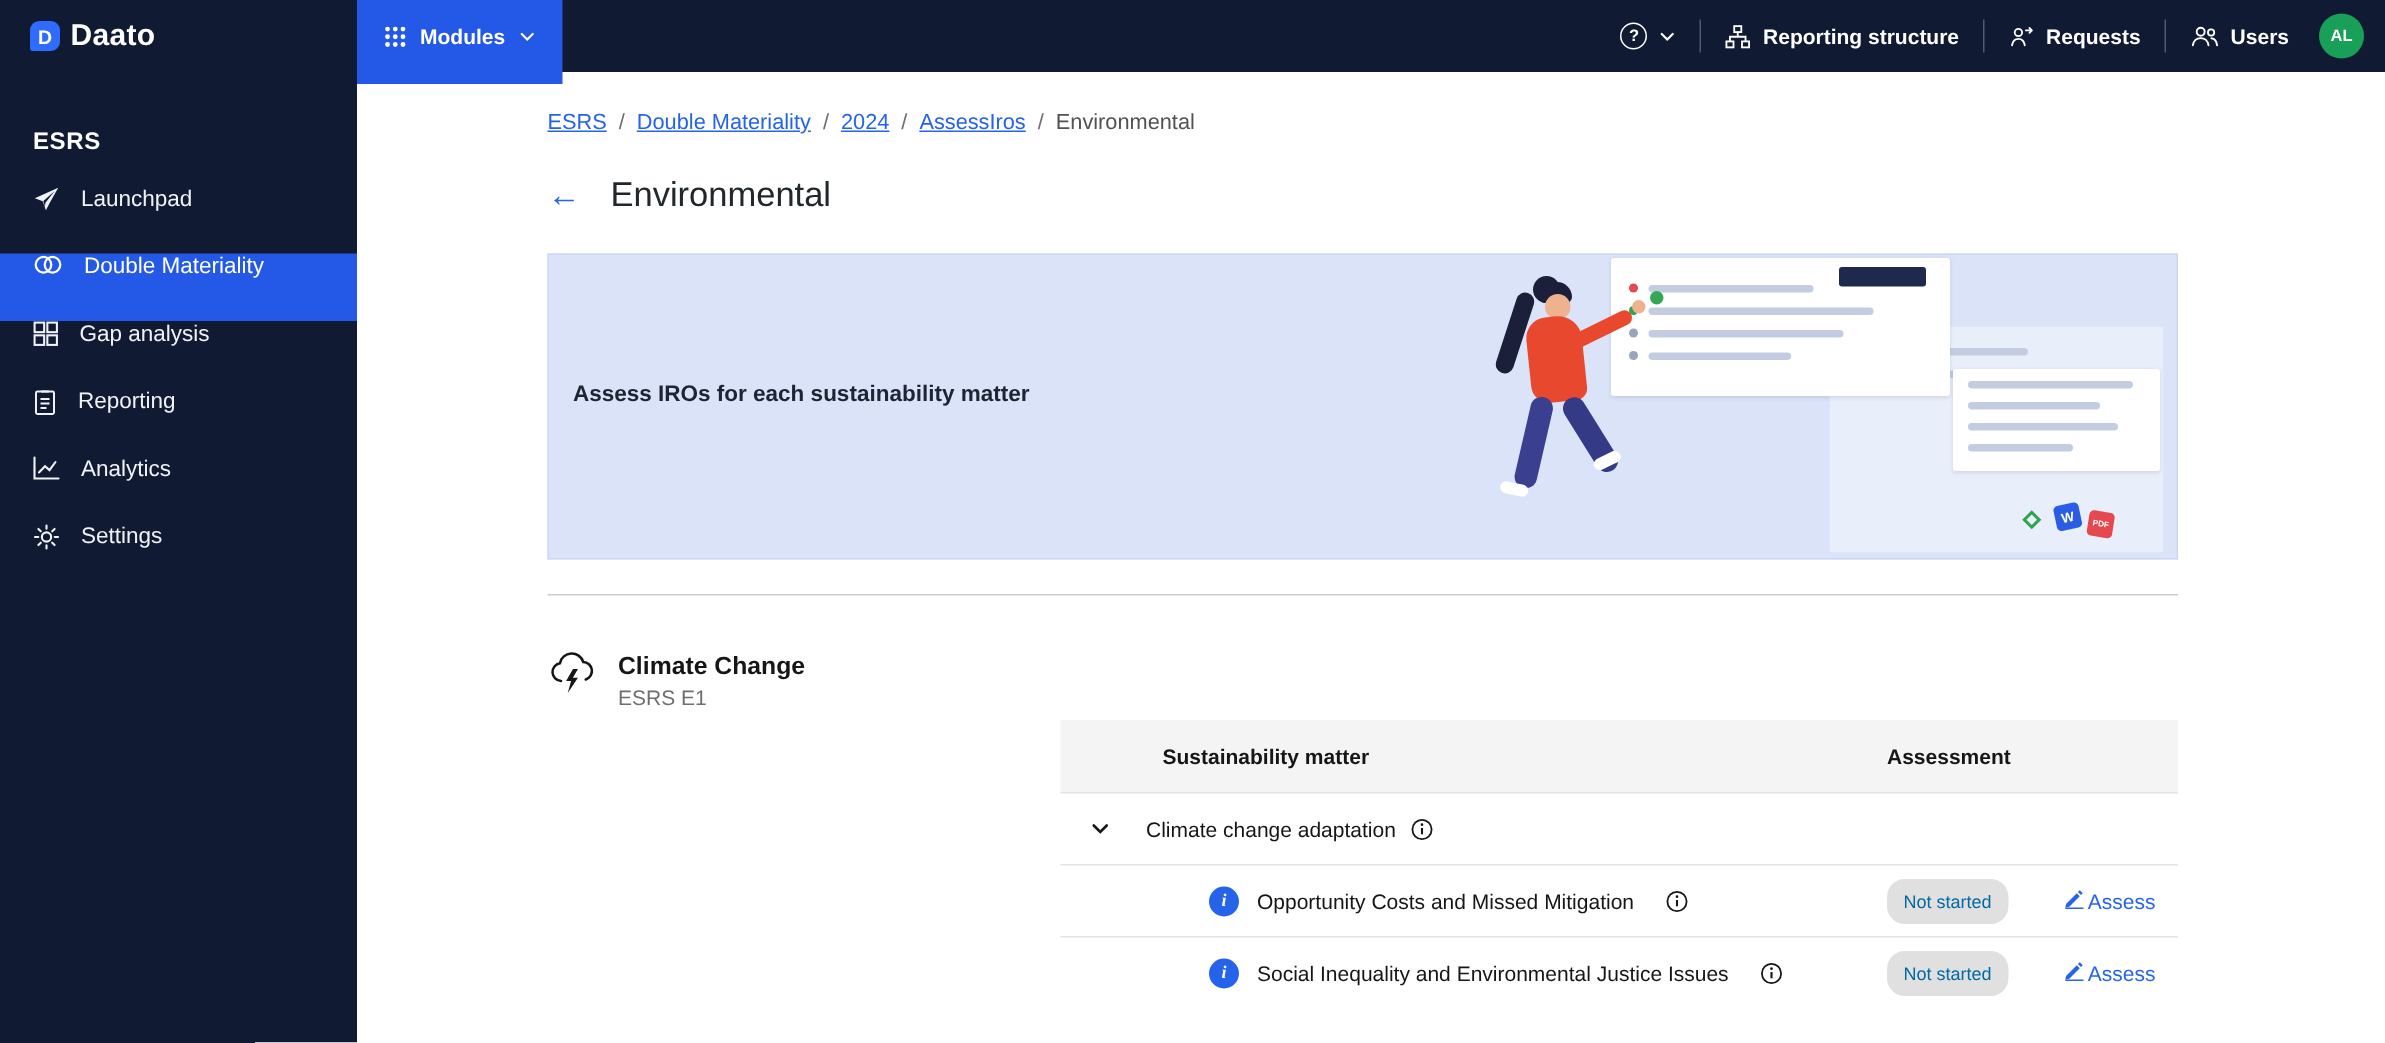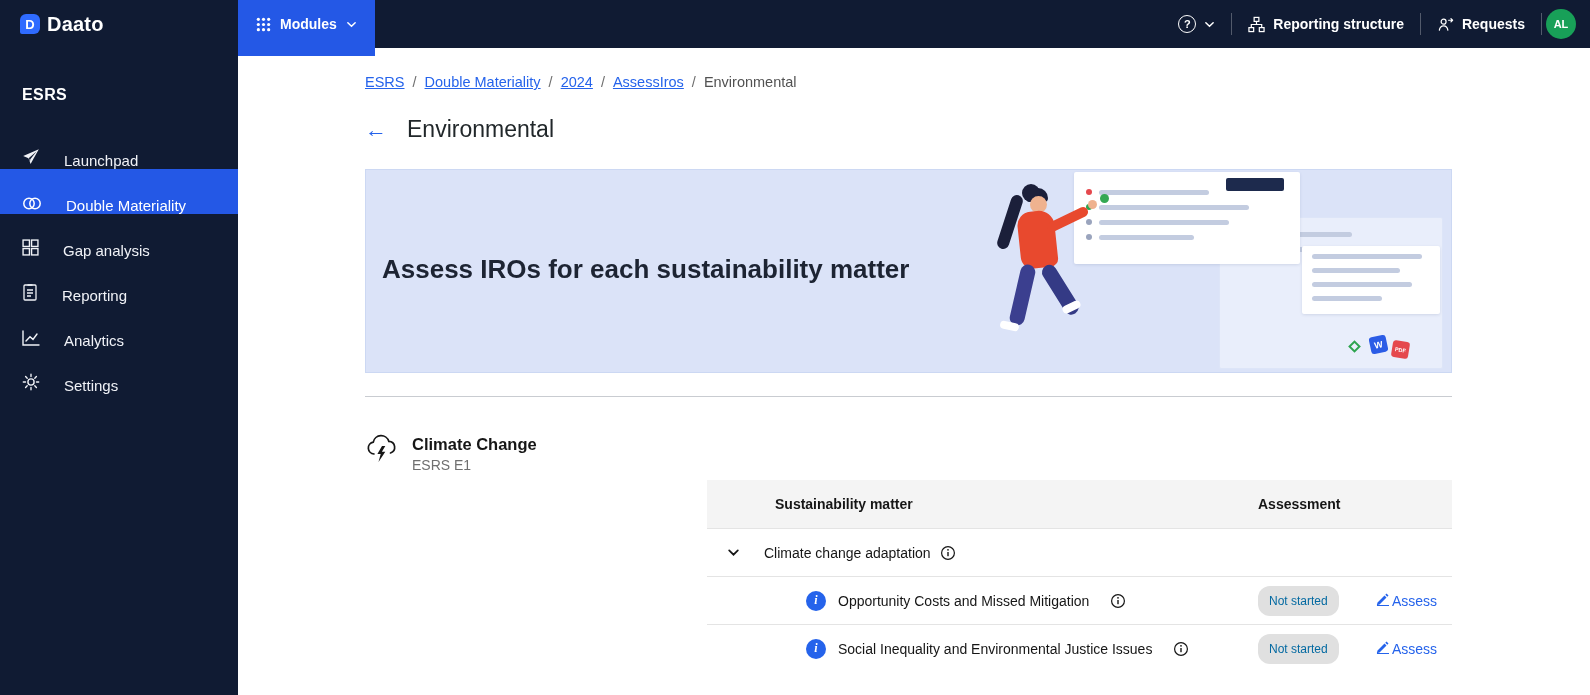--- a/index.html
+++ b/index.html
@@ -15,40 +15,40 @@
   .topbar-right { margin-left:auto; display:flex; align-items:center; height:100%; }
   .topbar-item { display:flex; align-items:center; gap:8px; color:#fff; font-size:14px; font-weight:600; padding:0 16px; height:100%; background:none; border:none; font-family:inherit; cursor:pointer; }
   .topbar-divider { width:1px; height:22px; background:rgba(255,255,255,.28); }
   .help-circle { width:18px; height:18px; border:1.5px solid #fff; border-radius:50%; font-size:11px; display:flex; align-items:center; justify-content:center; font-weight:700; }
   .chev { display:inline-flex; }
   .avatar { width:30px; height:30px; border-radius:50%; background:#18a058; display:flex; align-items:center; justify-content:center; font-size:11px; font-weight:700; margin:0 14px 0 4px; cursor:pointer; }
 
   
   .sidebar { position:absolute; top:48px; left:0; bottom:0; width:238px; background:#101b33; color:#eef0f6; z-index:4; }
   .sidebar-heading { font-size:16px; font-weight:700; color:#fff; padding:38px 0 20px 22px; letter-spacing:.4px; }
-  .nav-item { display:flex; align-items:flex-end; gap:24px; height:45px; padding-left:22px; font-size:15px; color:#f0f2f7; cursor:pointer; }
+  .nav-item { display:flex; align-items:flex-start; gap:14px; height:45px; padding-left:22px; font-size:15px; color:#f0f2f7; cursor:pointer; }
   .nav-item.active { background:#2458e6; color:#fff; }
   .nav-item svg { flex:none; }
 
   
   .main { position:absolute; top:48px; left:238px; right:0; bottom:0; background:#fff; padding:0 138px 0 127px; overflow:hidden; }
 
   .breadcrumb { margin-top:26px; font-size:14.5px; color:#525252; display:flex; align-items:center; gap:8px; }
   .breadcrumb a { color:#2563eb; text-decoration:underline; cursor:pointer; }
   .breadcrumb .sep { color:#6f6f6f; }
   .breadcrumb .current { color:#525252; }
 
   .title-row { margin-top:26px; display:flex; align-items:center; gap:20px; }
   .back-arrow { color:#2563eb; font-size:22px; background:none; border:none; cursor:pointer; line-height:1; font-family:inherit; }
   .page-title { font-size:23px; font-weight:500; color:#21272a; }
 
   
   .banner { margin-top:26px; height:204px; background:#dbe3f8; border:1px solid #ccd8f3; position:relative; overflow:hidden; }
   .banner-text { position:absolute; left:16px; top:84px; width:530px; }
-  .banner-title { font-size:26px; font-weight:700; color:#1d2433; margin-bottom:15px; }
+  .banner-title { font-size:15px; font-weight:700; color:#1d2433; margin-bottom:15px; }
   .banner-desc { font-size:15px; color:#3f4758; line-height:1.5; }
 
   .illus { position:absolute; right:0; top:0; bottom:0; width:500px; }
   .card { position:absolute; background:#fff; border-radius:2px; box-shadow:0 1px 3px rgba(30,50,100,.12); }
   .cardA { left:123px; top:2px; width:226px; height:92px; padding:8px 12px; }
   .cardA-head { position:absolute; right:16px; top:6px; width:58px; height:13px; background:#1d2a4d; border-radius:2px; }
   .cardB { left:268px; top:47px; width:224px; height:152px; background:#e9eefb; box-shadow:none; border:1px solid #dde5f8; padding:10px 12px; }
   .cardB-inner { position:absolute; left:82px; top:28px; width:138px; height:68px; background:#fff; border-radius:2px; box-shadow:0 1px 3px rgba(30,50,100,.12); padding:8px 10px; }
   .bar-row { display:flex; align-items:center; gap:7px; margin:9px 0; }
   .dot { width:6px; height:6px; border-radius:50%; flex:none; }
@@ -156,20 +156,31 @@
         <span class="chev">
           <svg width="17" height="17" viewBox="0 0 18 18" fill="none" stroke="currentColor" stroke-width="1.3" stroke-linecap="round">
               <circle cx="7" cy="6" r="2.6"></circle>
               <path d="M2.5 15c.5-3 2.5-4.5 4.5-4.5s4 1.5 4.5 4.5"></path>
               <path d="M12.3 4.5h4.2m0 0l-1.7-1.7M16.5 4.5l-1.7 1.7"></path>
             </svg>
         </span>
         <span>Requests</span>
       </button>
       <div class="topbar-divider"></div>
+      <button class="topbar-item">
+        <span class="chev">
+          <svg width="19" height="16" viewBox="0 0 20 16" fill="none" stroke="currentColor" stroke-width="1.3" stroke-linecap="round">
+              <circle cx="7.5" cy="5" r="2.8"></circle>
+              <path d="M2 14.5c.6-3.2 2.8-5 5.5-5s4.9 1.8 5.5 5"></path>
+              <circle cx="14.8" cy="5.5" r="2.2"></circle>
+              <path d="M15 9.6c2.2.3 3.6 1.9 4 4.9"></path>
+            </svg>
+        </span>
+        <span>Users</span>
+      </button>
       <div class="avatar">AL</div>
     </div>
   </header>
 
   <aside class="sidebar">
     <div class="sidebar-heading">ESRS</div>
 
     <div class="nav-item">
       <span>
         <svg width="18" height="18" viewBox="0 0 18 18" fill="currentColor">

